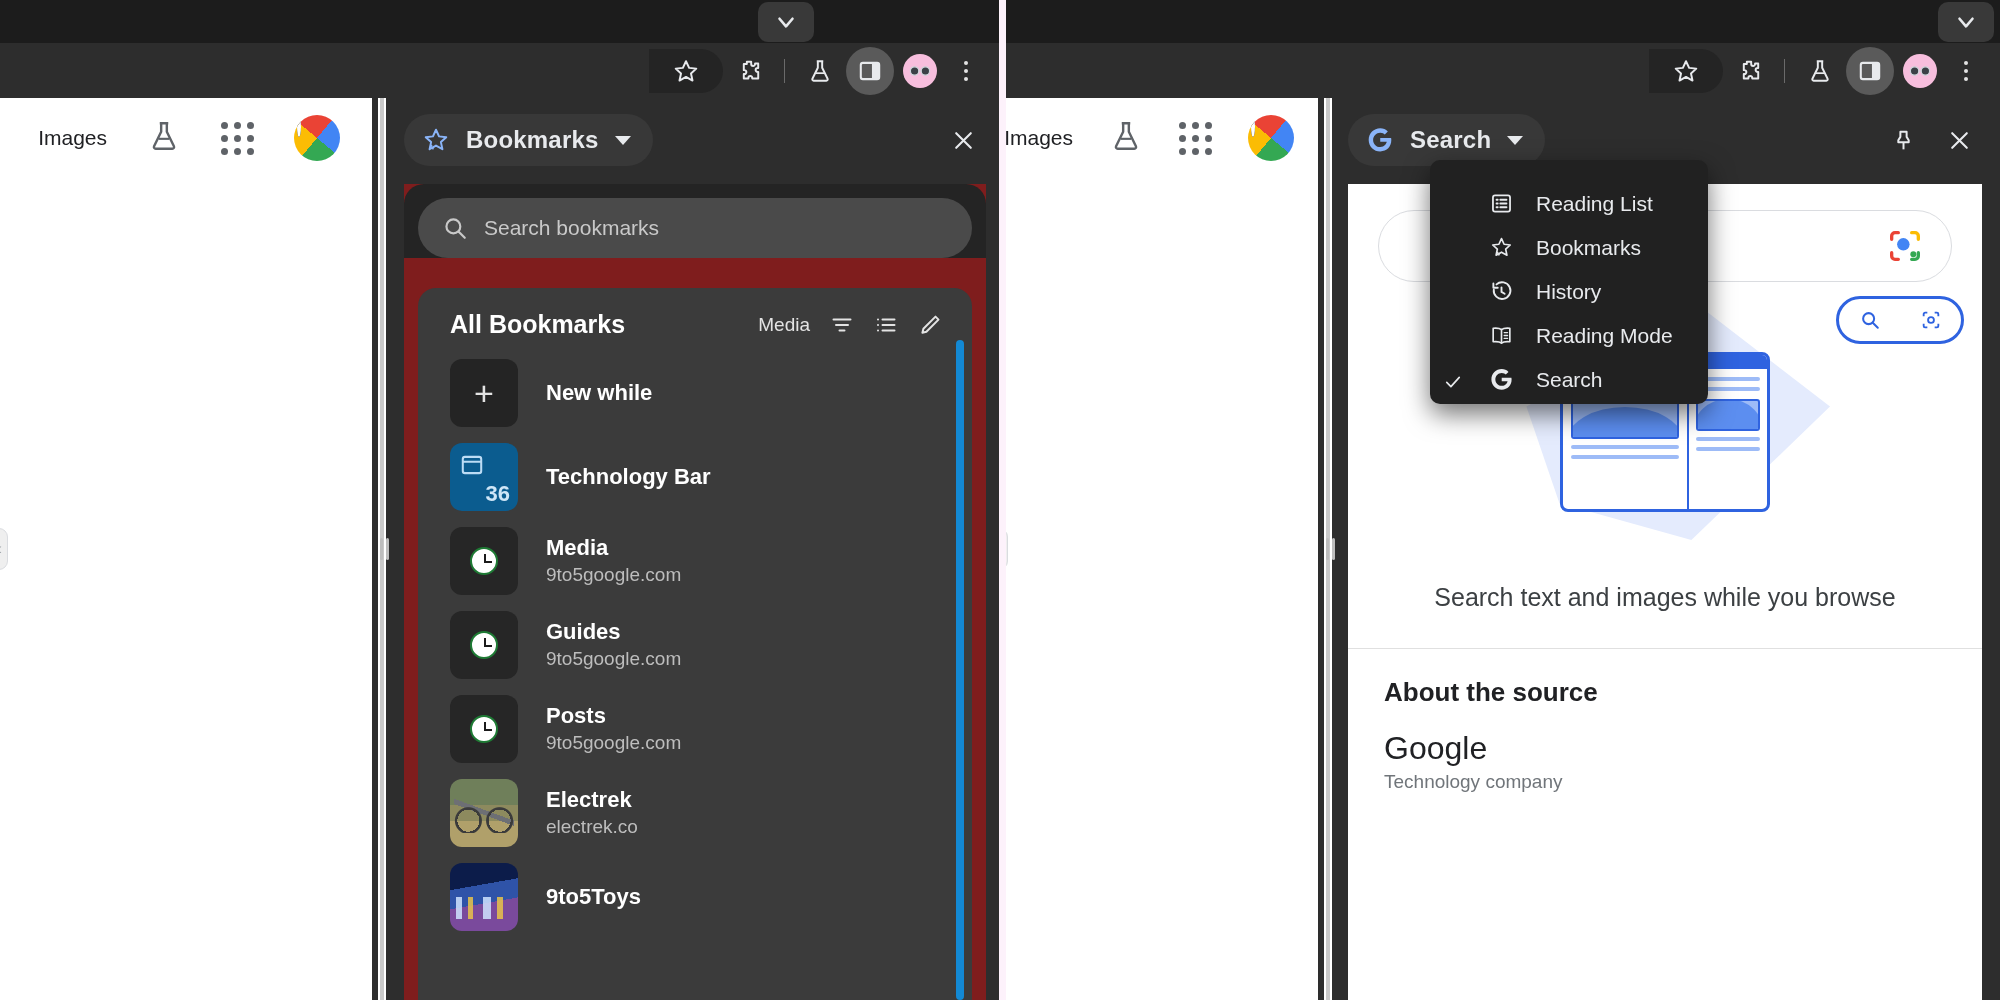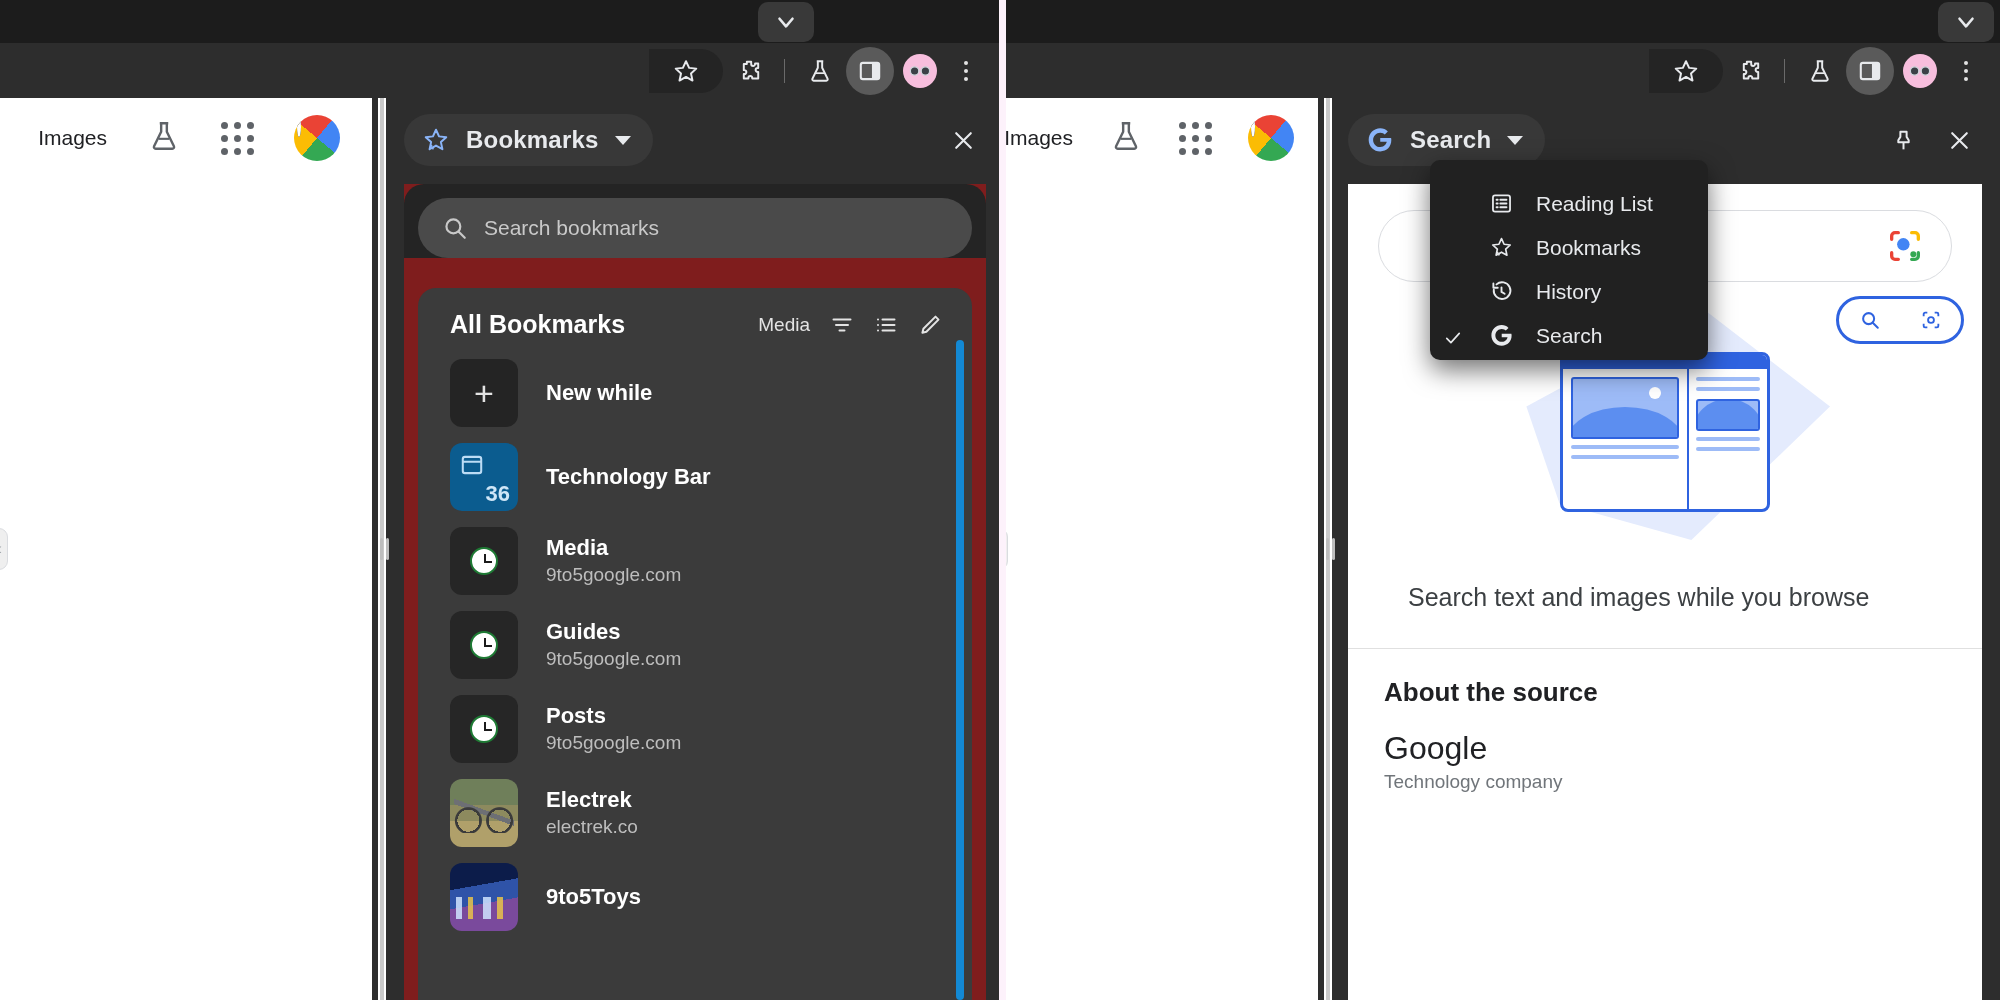--- a/index.html
+++ b/index.html
@@ -164,21 +164,21 @@
             position: relative; overflow:hidden; }
   .ph-img::after{ content:""; position:absolute; left: -6px; bottom:-4px; right:-6px; height: 34px;
             background:#5c8ef0; border-radius: 50% 50% 0 0 / 100% 100% 0 0; }
   .ph-img .sun { position:absolute; right: 16px; top: 8px; width: 12px; height: 12px;
             border-radius: 50%; background: #fff; }
   .ph-line { height: 4px; background: #9dbbf7; border-radius:2px; margin-top: 6px; }
   .hero-pill { position: absolute; right: 18px; top: 14px; width: 128px; height: 48px;
                background: #fff; border: 3px solid #2f63e0; border-radius: 24px;
                display:flex; align-items:center; justify-content: space-around; }
   .hero-pill svg { width: 22px; height: 22px; }
-  .lens-caption { color: #3c4043; font-size: 25px; line-height: 1.2;
+  .lens-caption { text-align: center; color: #3c4043; font-size: 25px; line-height: 1.2;
                   padding: 0 60px; }
   .lens-sep { height: 1px; background: #e0e0e0; margin: 36px 0 0 0; }
   .lens-about { padding: 28px 36px 0 36px; }
   .lens-about h3 { color: #202124; font-size: 26px; font-weight: bold; }
   .lens-about .gname { color: #202124; font-size: 32px; font-weight: normal; margin-top: 22px; }
   .lens-about .gsub { color: #70757a; font-size: 19px; margin-top: 4px; }
   .lens-about .gdesc { color: #5f6368; font-size: 22px; line-height: 1.55; margin-top: 26px; }
 
   
   .menu { position: absolute; z-index: 50; background: #212121; border-radius: 10px;
@@ -593,20 +593,31 @@
           <span class="menu-ic">
             <svg viewBox="0 0 24 24" fill="none" stroke="#e8eaed" stroke-width="1.8" stroke-linecap="round">
                 <path d="M4.2 8.4V4.2M4.2 8.4h4.2"></path>
                 <path d="M4.6 10.2a8 8 0 1 0 2.6-5"></path>
                 <path d="M12 8v4.4l3 1.8"></path>
               </svg>
           </span>
           <span class="menu-lbl">History</span>
         </div>
         <div class="menu-item">
+          <span class="menu-check"></span>
+          <span class="menu-ic">
+            <svg viewBox="0 0 24 24" fill="none" stroke="#e8eaed" stroke-width="1.6" stroke-linejoin="round">
+                <path d="M12 6.4C10.4 5 7.8 4.6 4 5v13c3.8-.4 6.4 0 8 1.4 1.6-1.4 4.2-1.8 8-1.4V5c-3.8-.4-6.4 0-8 1.4z"></path>
+                <path d="M12 6.4v13"></path>
+                <path d="M14.6 9.2h3.2M14.6 12h3.2M14.6 14.8h3.2" stroke-width="1.3" stroke-linecap="round"></path>
+              </svg>
+          </span>
+          <span class="menu-lbl">Reading Mode</span>
+        </div>
+        <div class="menu-item">
           <span class="menu-check">
             <svg viewBox="0 0 24 24" fill="none" stroke="#e8eaed" stroke-width="2" stroke-linecap="round" stroke-linejoin="round">
                 <polyline points="4.5 12.5 9.5 17.5 19.5 6.5"></polyline>
               </svg>
           </span>
           <span class="menu-ic">
             <svg viewBox="0 0 24 24">
                 <path fill="#e8eaed" d="M12.2 10.3v3.3h5.6c-.3 1.5-1.9 4.5-5.6 4.5-3.4 0-6.1-2.8-6.1-6.2s2.7-6.2 6.1-6.2c1.9 0 3.2.8 3.9 1.5l2.6-2.5C17 2.9 14.8 2 12.2 2 6.7 2 2.3 6.4 2.3 11.9s4.4 9.9 9.9 9.9c5.7 0 9.5-4 9.5-9.7 0-.7-.1-1.2-.2-1.8z"></path>
               </svg>
           </span>

